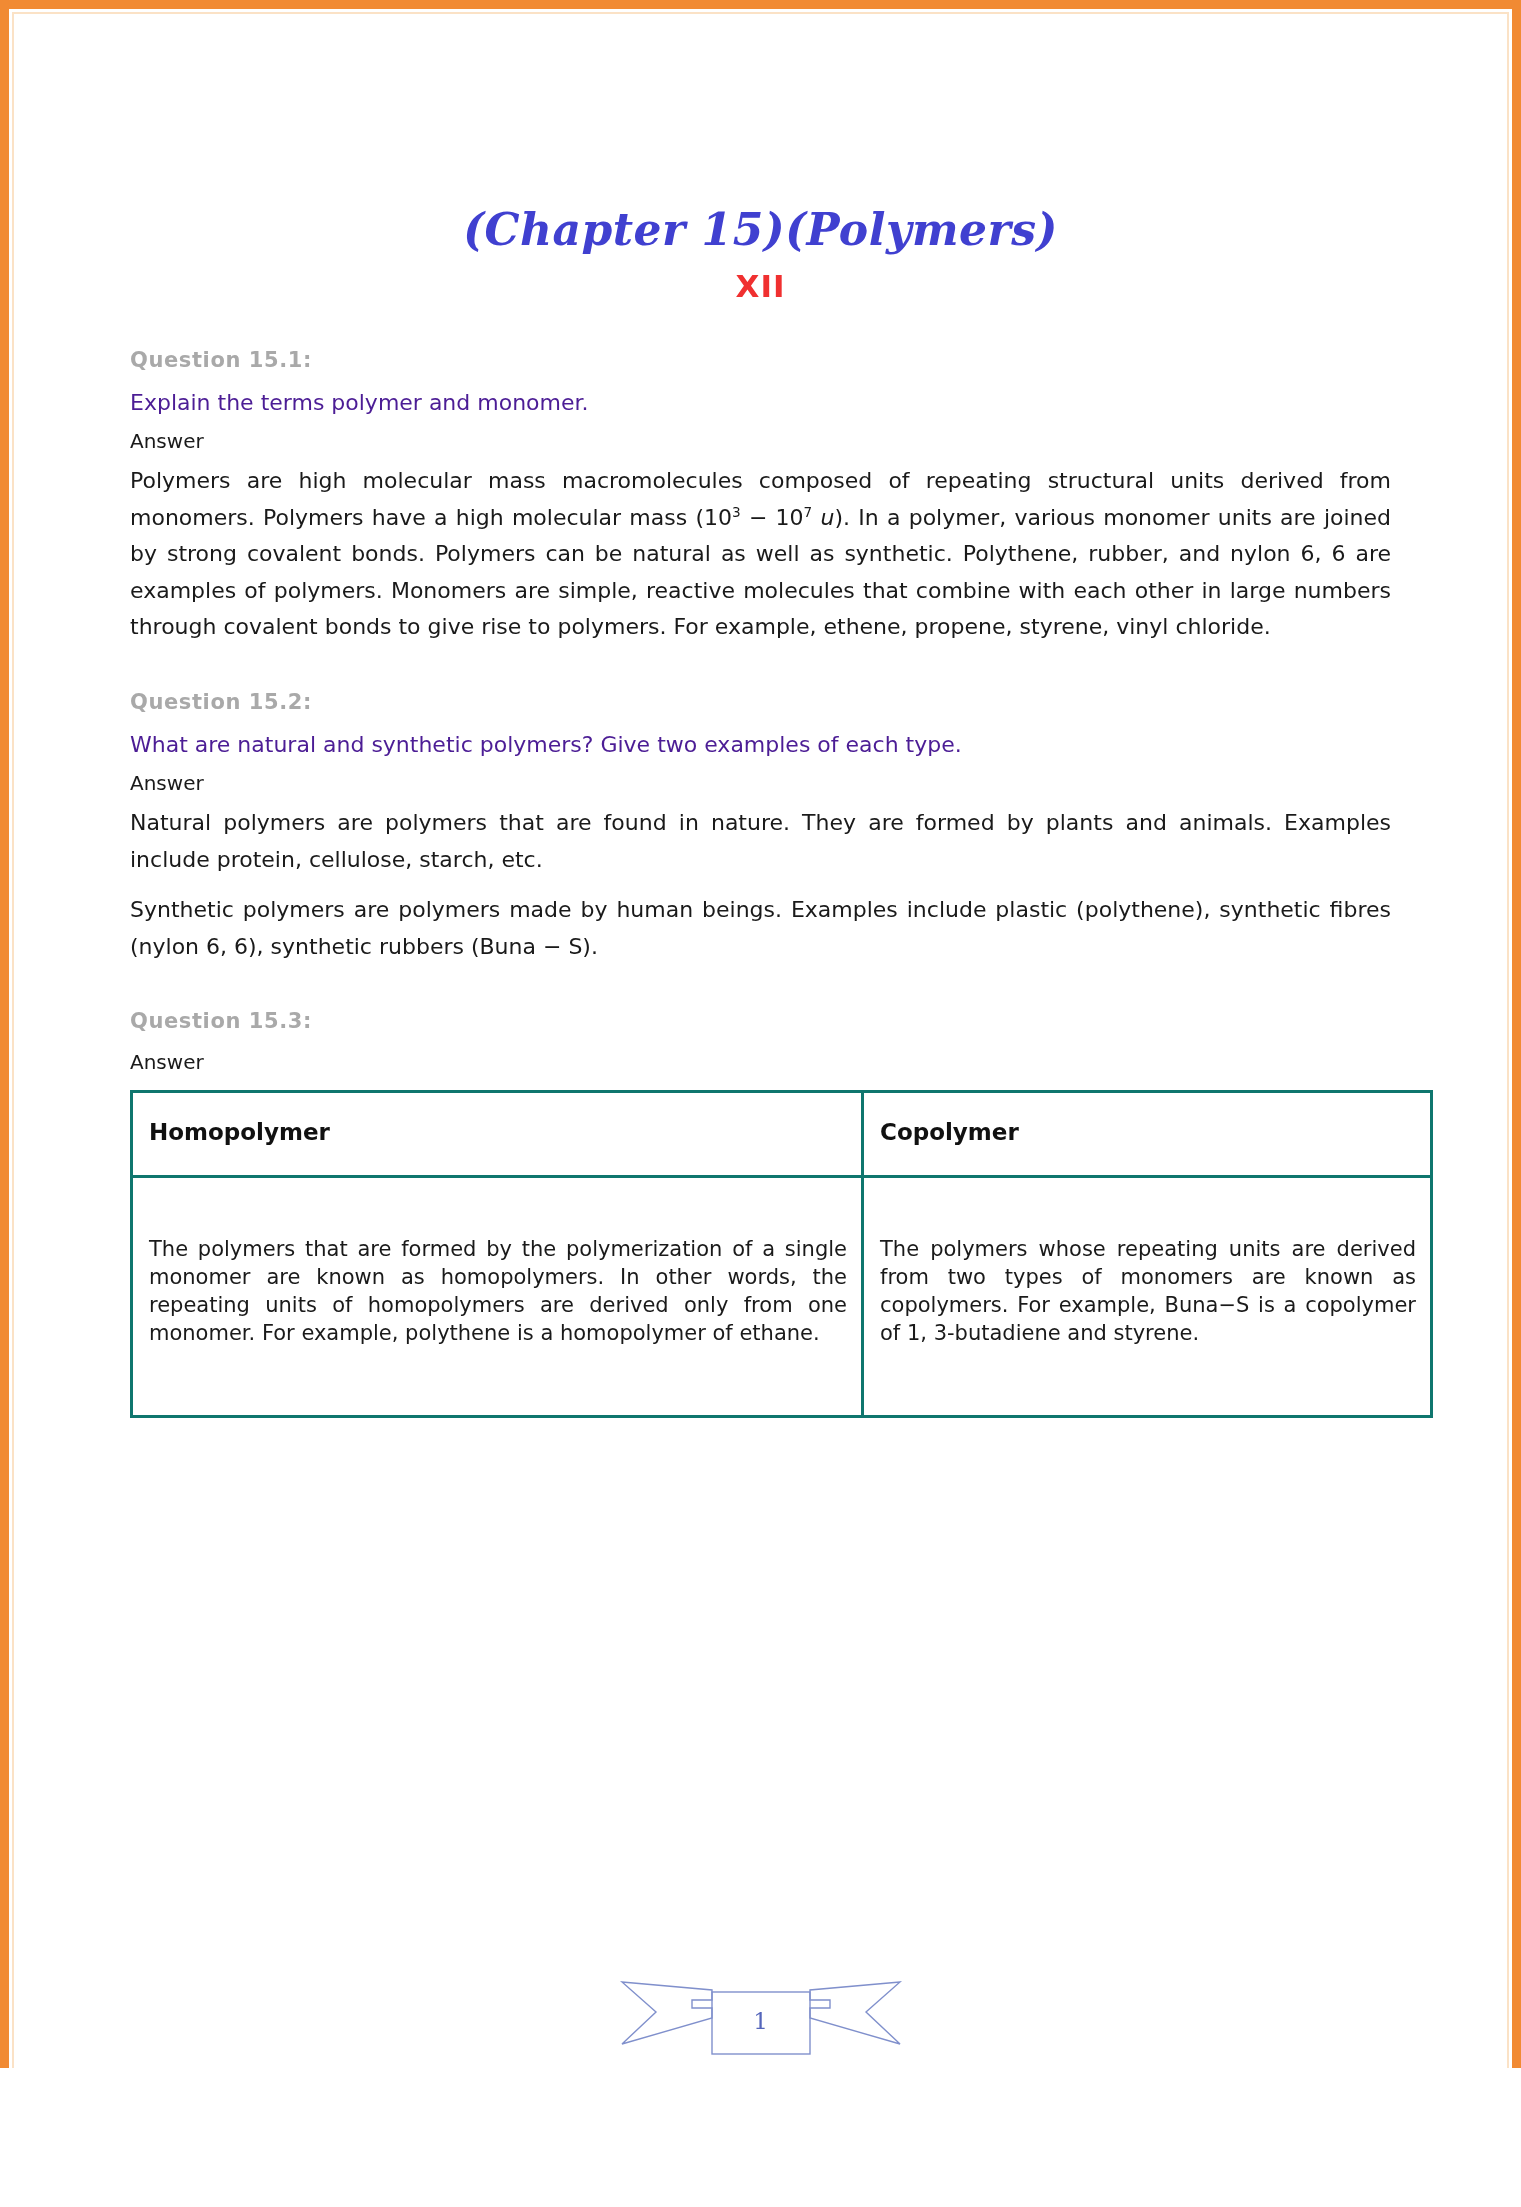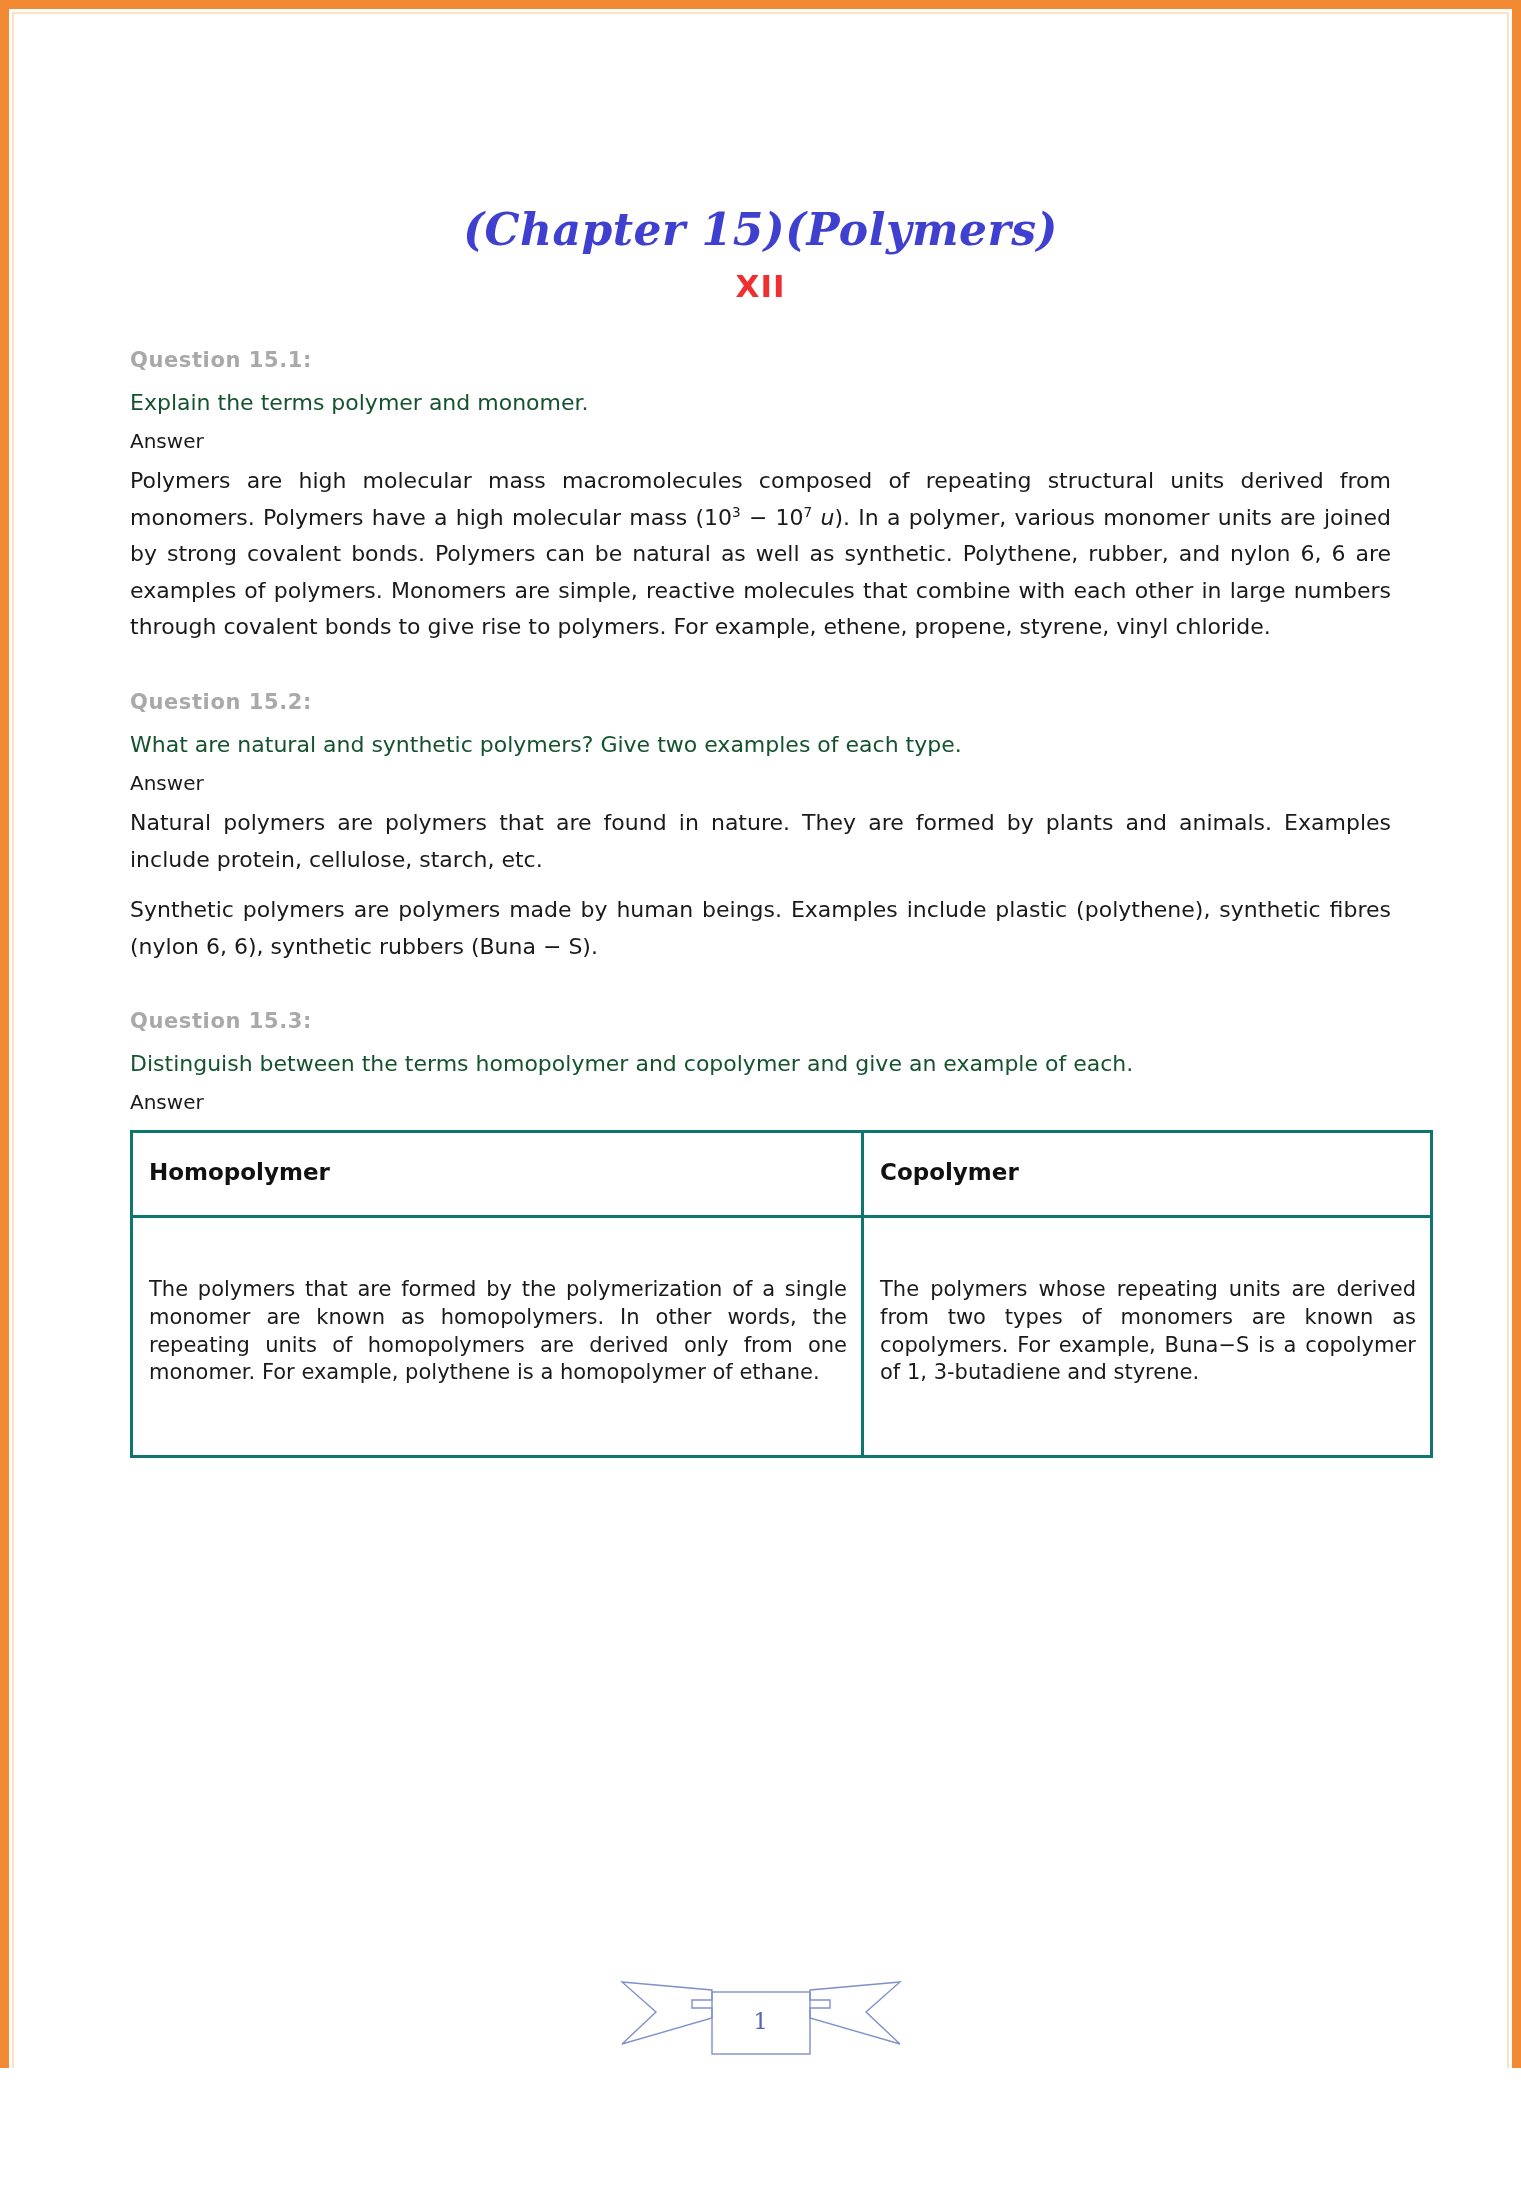--- a/index.html
+++ b/index.html
@@ -78,21 +78,21 @@
     font-family: "DejaVu Sans", sans-serif;
     font-weight: bold;
     font-size: 21px;
     color: #A9A9A9;
     letter-spacing: 0.6px;
     margin-bottom: 13px;
   }
   .q-text {
     font-family: "DejaVu Sans", sans-serif;
     font-size: 22px;
-    color: #14532d;
+    color: #4c1d95;
     line-height: 1.62;
   }
   .answer-label {
     font-family: "DejaVu Sans", sans-serif;
     font-size: 20px;
     color: #1a1a1a;
     line-height: 1.62;
     margin-top: 4px;
   }
   .ans-para {
@@ -197,21 +197,20 @@
     <div class="qblock">
       <div class="q-label">Question 15.2:</div>
       <div class="q-text">What are natural and synthetic polymers? Give two examples of each type.</div>
       <div class="answer-label">Answer</div>
       <div class="ans-para">Natural polymers are polymers that are found in nature. They are formed by plants and animals. Examples include protein, cellulose, starch, etc.</div>
       <div class="ans-para tight">Synthetic polymers are polymers made by human beings. Examples include plastic (polythene), synthetic fibres (nylon 6, 6), synthetic rubbers (Buna − S).</div>
     </div>
 
     <div class="qblock">
       <div class="q-label">Question 15.3:</div>
-      <div class="q-text">Distinguish between the terms homopolymer and copolymer and give an example of each.</div>
       <div class="answer-label">Answer</div>
 
       <table class="cmp-table">
         <tbody>
             <tr>
           <td class="col-a cmp-head">Homopolymer</td>
           <td class="col-b cmp-head">Copolymer</td>
         </tr>
         <tr>
           <td class="col-a cmp-body">The polymers that are formed by the polymerization of a single monomer are known as homopolymers. In other words, the repeating units of homopolymers are derived only from one monomer. For example, polythene is a homopolymer of ethane.</td>

